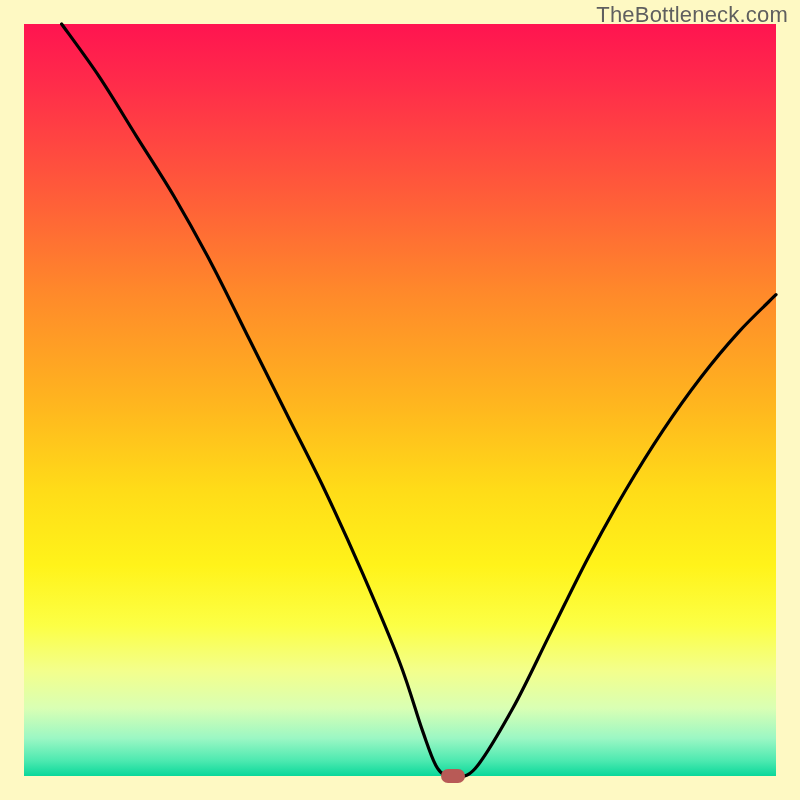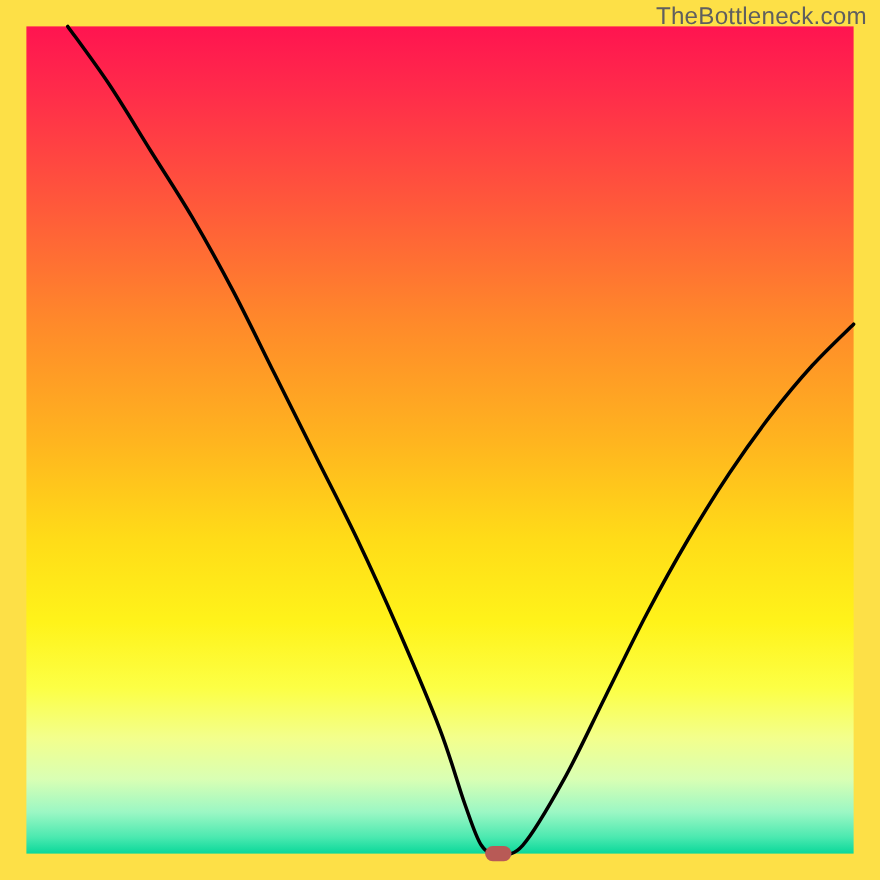--- a/index.html
+++ b/index.html
@@ -8,21 +8,21 @@
     width: 800px;
     height: 800px;
     background: #000;
     font-family: Arial, Helvetica, sans-serif;
     overflow: hidden;
   }
   .frame {
     position: relative;
     width: 800px;
     height: 800px;
-    background: #fde047;
+    background: #fef9c3;
   }
   .watermark {
     position: absolute;
     top: 2px;
     right: 12px;
     color: #5f5f5f;
     font-size: 22px;
     font-weight: 400;
     letter-spacing: 0.2px;
     z-index: 10;

